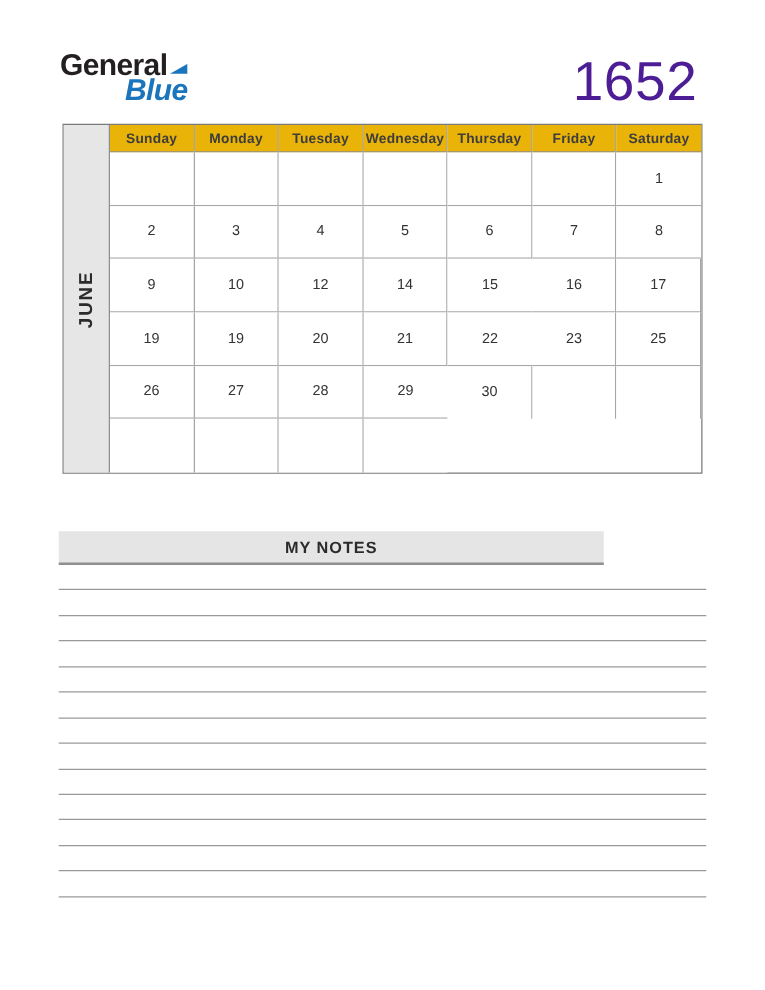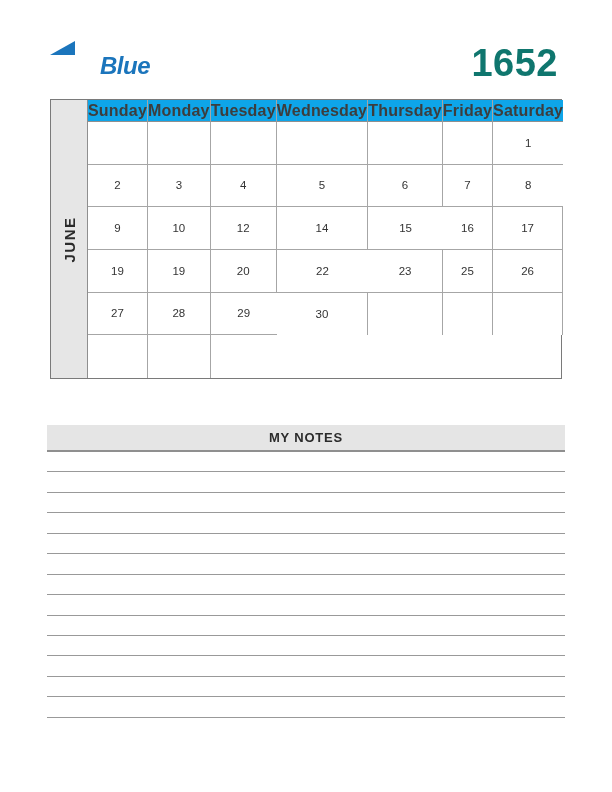--- a/index.html
+++ b/index.html
@@ -22,22 +22,22 @@
   .logo-triangle { margin-left:2px; margin-bottom:3px; display:block; }
   .logo-blue {
     font-size:24px; font-weight:700; letter-spacing:-0.5px;
     color:#1b75bc; line-height:1;
     text-align:right; margin-top:-4px;font-style:italic;
   }
 
   
   .year {
     position:absolute; top:44px; right:54px;
-    font-size:38px; font-weight:700; line-height:1;
-    color:#0f766e; letter-spacing:0.5px;
+    font-size:44px; font-weight:400; line-height:1;
+    color:#4c1d95; letter-spacing:0.5px;
   }
 
   
   .calendar {
     position:absolute; left:50px; top:99px;
     width:512px; height:280px;
     box-sizing:border-box;
     border:1px solid #7a7a7a;
     background:#ffffff;
     display:grid;
@@ -49,41 +49,41 @@
     background:#e6e6e6;
     border-right:1px solid #8f8f8f;
     display:flex; align-items:center; justify-content:center;
   }
   .month-label {
     transform:rotate(-90deg);
     font-size:15px; font-weight:700; letter-spacing:1.5px;
     color:#2b2b2b; white-space:nowrap;
   }
   .weekday-cell {
-    background:#0ea5e9;
+    background:#eab308;
     border-right:1px solid #a6a6a6;
     border-bottom:1px solid #8f8f8f;
     display:flex; align-items:center; justify-content:center;
-    font-size:16px; font-weight:700; color:#3d3d3d;
+    font-size:11px; font-weight:700; color:#3d3d3d;
     letter-spacing:0.2px;
   }
   .day-cell {
     background:#ffffff;
     border-right:1px solid #a6a6a6;
     border-bottom:1px solid #a6a6a6;
     display:flex; align-items:center; justify-content:center;
     font-size:11.5px; color:#333333;
   }
   .last-col { border-right:none; }
   .last-row { border-bottom:none; }
 
   
   .notes-header {
     position:absolute; left:47px; top:425px;
-    width:518px; height:27px;
+    width:436px; height:27px;
     box-sizing:border-box;
     background:#e5e5e5;
     border-bottom:2px solid #8f8f8f;
     display:flex; align-items:center; justify-content:center;
     font-size:13px; font-weight:700; letter-spacing:0.8px;
     color:#2b2b2b;
   }
   .notes-lines {
     position:absolute; left:47px; top:452px; width:518px;
   }
@@ -93,20 +93,21 @@
     border-bottom:1px solid #999999;
   }
 </style>
 </head>
 <body>
 
 <div class="page">
 
   <div class="logo">
     <div class="logo-row1">
+      <span class="logo-general">General</span>
       <svg class="logo-triangle" width="25" height="14" viewBox="0 0 25 14">
         <polygon points="0,14 25,14 25,0" fill="#1b75bc"></polygon>
       </svg>
     </div>
     <div class="logo-blue">Blue</div>
   </div>
 
   <div class="year">1652</div>
 
   <div class="calendar">
@@ -138,20 +139,21 @@
       <div class="day-cell">9</div>
       <div class="day-cell">10</div>
       <div class="day-cell">12</div>
       <div class="day-cell">14</div>
       <div class="day-cell last-col">15</div>
       <div class="day-cell">16</div>
       <div class="day-cell">17</div>
       <div class="day-cell">19</div>
       <div class="day-cell">19</div>
       <div class="day-cell">20</div>
+      <div class="day-cell">21</div>
       <div class="day-cell last-col">22</div>
       <div class="day-cell">23</div>
       <div class="day-cell">25</div>
       <div class="day-cell">26</div>
       <div class="day-cell">27</div>
       <div class="day-cell">28</div>
       <div class="day-cell last-col">29</div>
       <div class="day-cell last-row">30</div>
       <div class="day-cell last-row"></div>
       <div class="day-cell last-row"></div>

